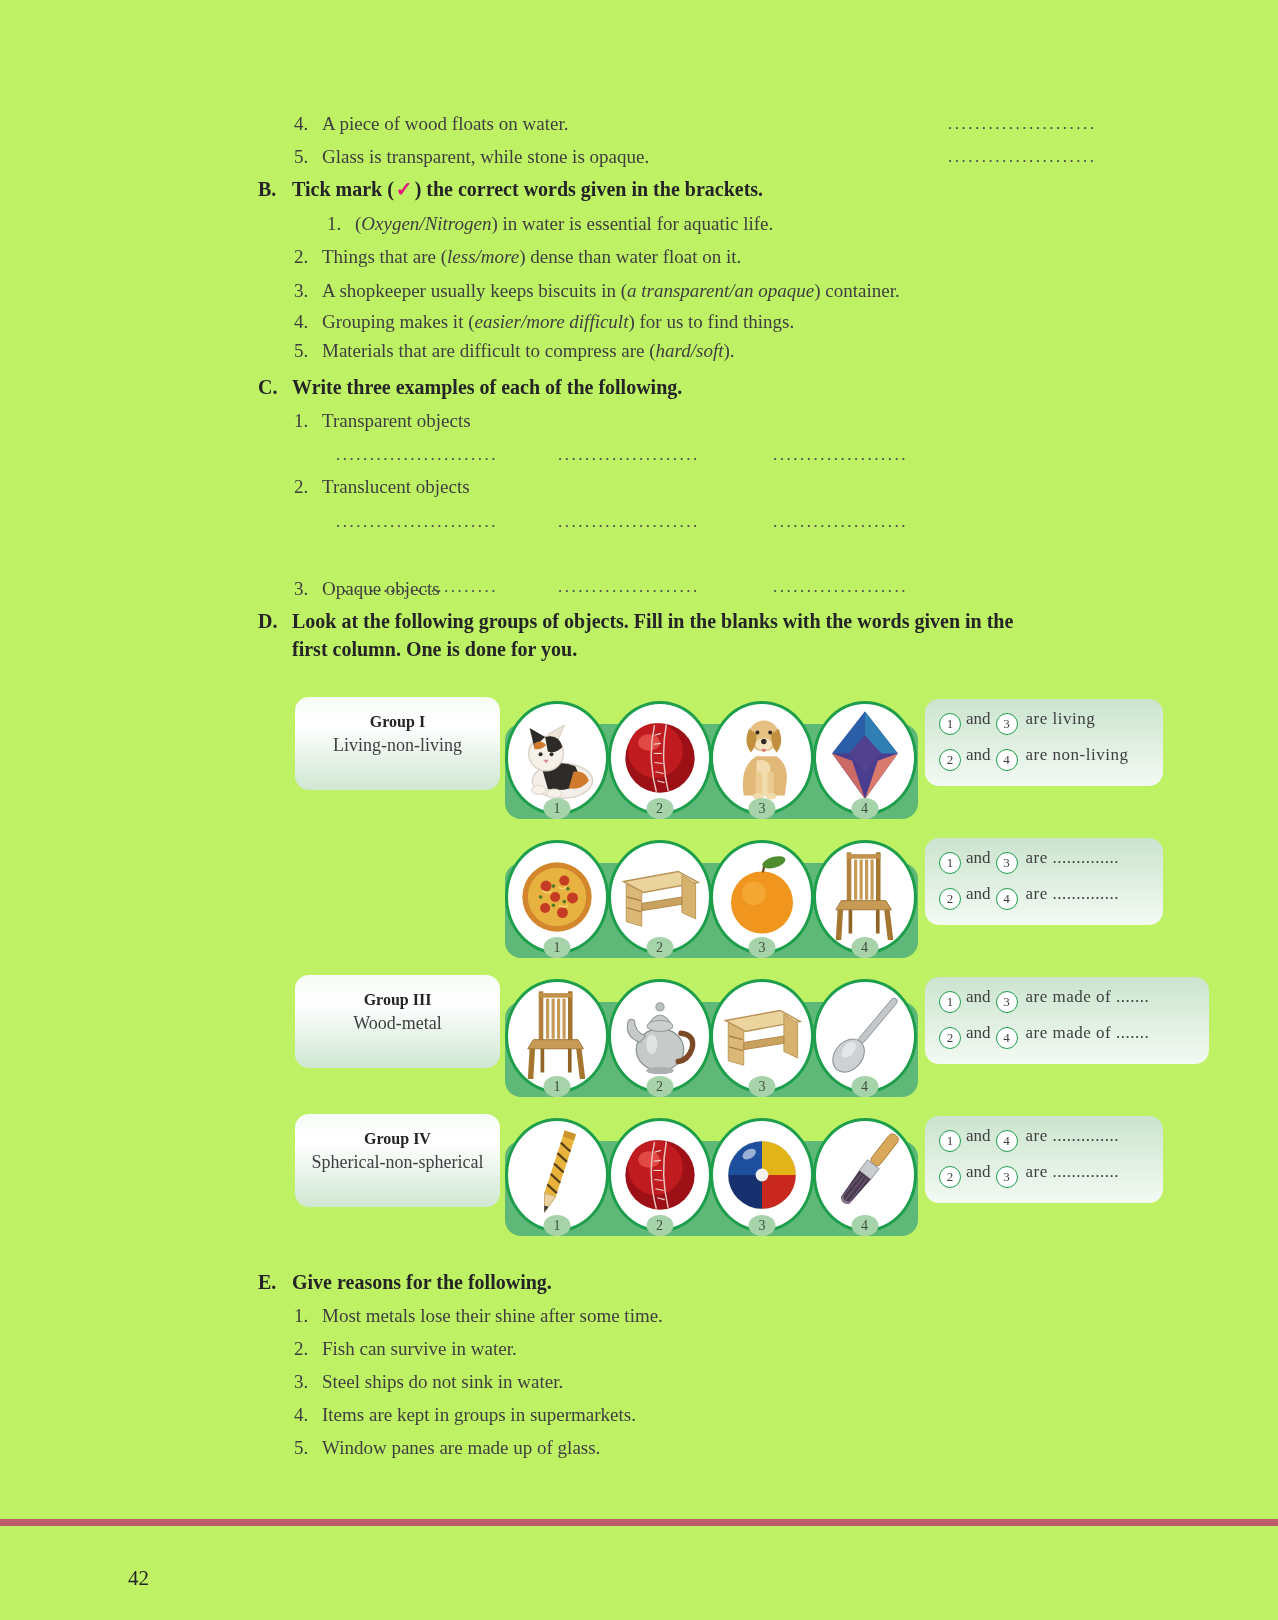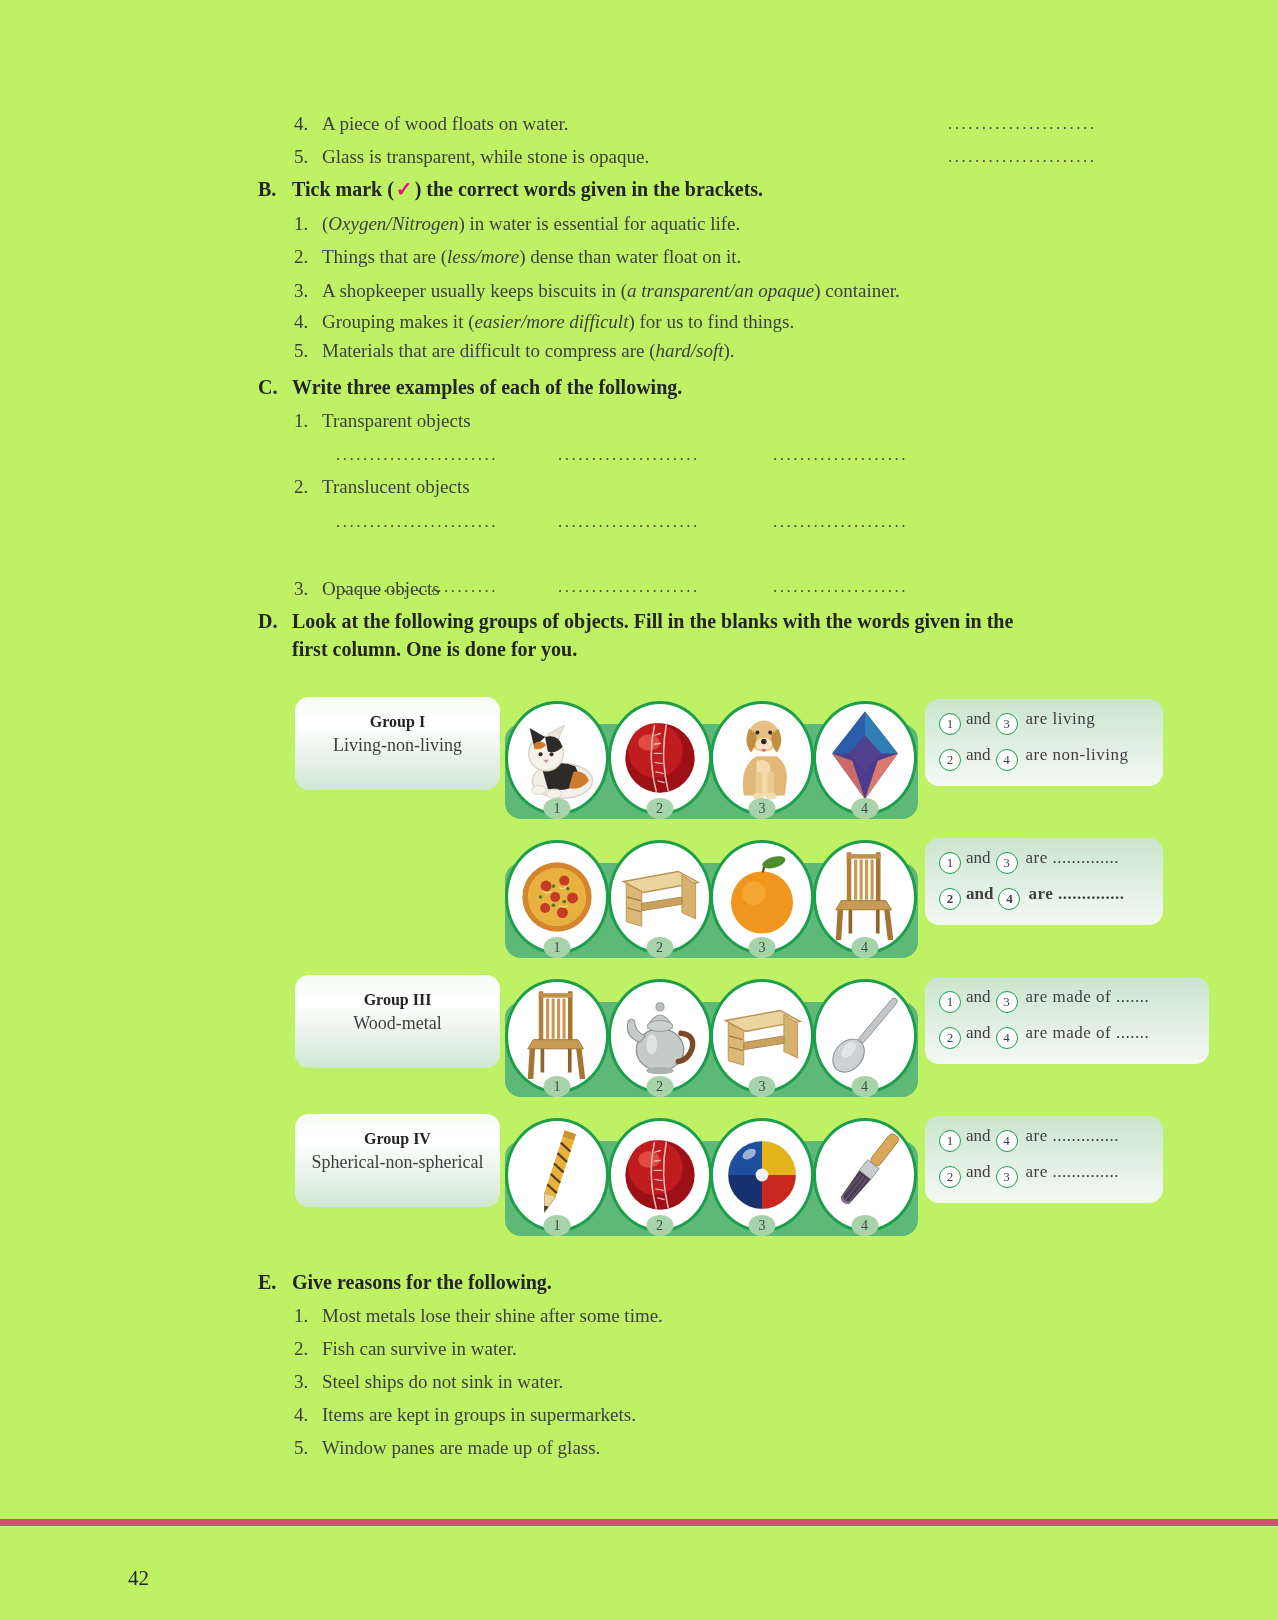--- a/index.html
+++ b/index.html
@@ -53,21 +53,21 @@
       <div class="row" style="top: 112px;"><span class="num">4.</span><span>A piece of wood floats on water.</span></div>
       <span class="dots" style="left: 948px; top: 114px;">......................</span>
       <div class="row" style="top: 145px;"><span class="num">5.</span><span>Glass is transparent, while stone is opaque.</span></div>
       <span class="dots" style="left: 948px; top: 147px;">......................</span>
     </div>
 
   <div class="sec-head" id="b-heading" style="top:177px">
     <span class="sec-label">B.</span><span><span>Tick mark (</span><span class="tick">✓</span><span>) the correct words given in the brackets.</span></span>
   </div>
   <div id="section-b">
-      <div class="row" style="top: 212px;"><span class="num">1.</span><span>(<i>Oxygen/Nitrogen</i>) in water is essential for aquatic life.</span></div>
+      <div class="row" style="top: 212px; margin-left: 33px;"><span class="num">1.</span><span>(<i>Oxygen/Nitrogen</i>) in water is essential for aquatic life.</span></div>
       <div class="row" style="top: 245px;"><span class="num">2.</span><span>Things that are (<i>less/more</i>) dense than water float on it.</span></div>
       <div class="row" style="top: 279px;"><span class="num">3.</span><span>A shopkeeper usually keeps biscuits in (<i>a transparent/an opaque</i>) container.</span></div>
       <div class="row" style="top: 310px;"><span class="num">4.</span><span>Grouping makes it (<i>easier/more difficult</i>) for us to find things.</span></div>
       <div class="row" style="top: 339px;"><span class="num">5.</span><span>Materials that are difficult to compress are (<i>hard/soft</i>).</span></div>
     </div>
 
   <div class="sec-head" id="c-heading" style="top:376px">
     <span class="sec-label">C.</span><span>Write three examples of each of the following.</span>
   </div>
   <div id="section-c">
@@ -229,21 +229,21 @@
 <polygon points="24,61 73,61 79,71 18,71" fill="#c79a55" stroke="#9c7130" stroke-width="1"></polygon>
 <polygon points="20,71 26,71 24,104 18,104" fill="#a5762f"></polygon>
 <polygon points="71,71 77,71 81,104 75,104" fill="#a5762f"></polygon>
 <rect x="32" y="71" width="4" height="26" fill="#8f6426"></rect>
 <rect x="62" y="71" width="4" height="26" fill="#8f6426"></rect>
           </svg>
           <div class="g-num">4</div>
         </div>
         <div class="g-answers">
           <div class="g-ans-line" style="top: 10px;"><span class="cnum">1</span><span class="and-word">and</span><span class="cnum">3</span><span class="g-ans-text">are ..............</span></div>
-          <div class="g-ans-line" style="top: 46px; font-weight: bold;"><span class="cnum">2</span><span class="and-word">and</span><span class="cnum">4</span><span class="g-ans-text">are ..............</span></div>
+          <div class="g-ans-line" style="top: 46px;"><span class="cnum">2</span><span class="and-word">and</span><span class="cnum">4</span><span class="g-ans-text">are ..............</span></div>
         </div>
       </div>
       <div class="group-row" style="top: 975px;">
         <div class="g-label">
           <div class="g-title">Group III</div>
           <div class="g-sub">Wood-metal</div>
         </div>
         <div class="g-band"></div>
         <div class="g-circle" style="left: 505px;">
           <svg viewBox="0 0 100 114">

